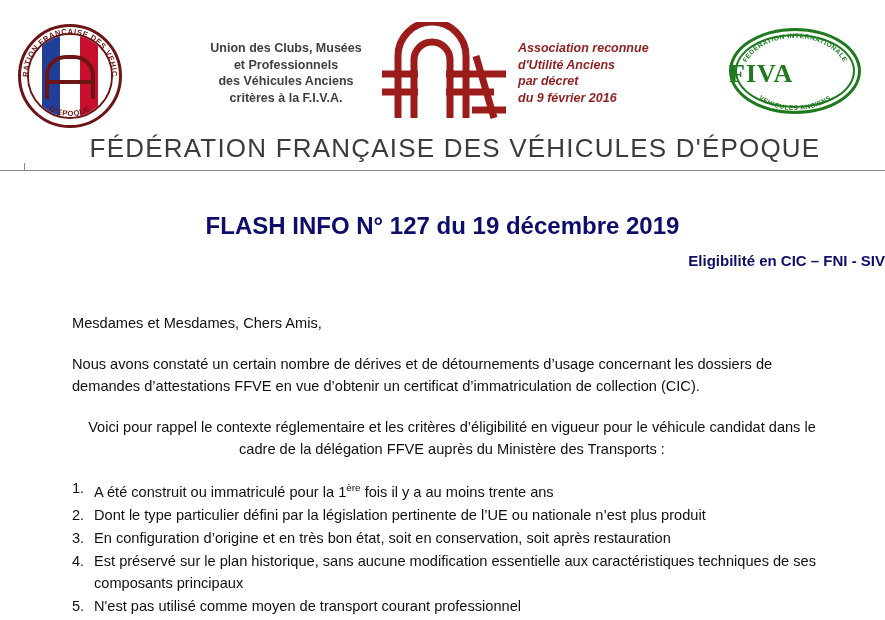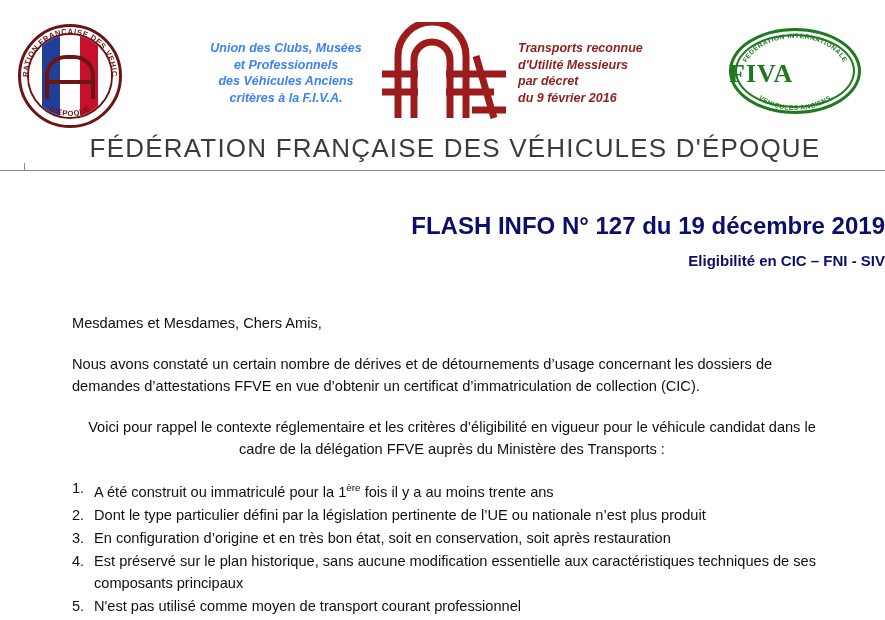--- a/index.html
+++ b/index.html
@@ -97,24 +97,23 @@
     letter-spacing: 0.6px;
   }
 
   
   .hdr-text-left {
     position: absolute;
     left: 196px;
     top: 40px;
     width: 180px;
     text-align: center;
-    color: #3b82f6;
+    color: #404040;
     font-size: 12.5px;
     font-weight: bold;
-    font-style: italic;
     line-height: 16.5px;
   }
   .hdr-text-right {
     position: absolute;
     left: 518px;
     top: 40px;
     width: 180px;
     color: #8e1f1f;
     font-size: 12.5px;
     font-weight: bold;
@@ -209,21 +208,21 @@
     height: 8px;
     background: #8a8a8a;
   }
 
   
   .doc-title {
     position: absolute;
     left: 0;
     right: 0;
     top: 212px;
-    text-align: right;
+    text-align: center;
     font-size: 24px;
     font-weight: bold;
     color: #0d0d6b;
   }
   .doc-subtitle {
     position: absolute;
     left: 0;
     right: 0;
     top: 252px;
     text-align: right;
@@ -316,22 +315,22 @@
           <path d="M 6 70 L 42 70"></path>
           <path d="M 70 52 L 130 52"></path>
           <path d="M 70 70 L 118 70"></path>
           <path d="M 96 88 L 130 88"></path>
           <path d="M 100 34 L 118 96"></path>
         </g>
       </svg>
     </div>
 
     <div class="hdr-text-right">
-      <div>Transports reconnue</div>
-      <div>d'Utilité Messieurs</div>
+      <div>Association reconnue</div>
+      <div>d'Utilité Anciens</div>
       <div>par décret</div>
       <div>du 9 février 2016</div>
     </div>
 
     <div class="logo-right">
       <div class="oval-outer"></div>
       <div class="oval-inner"></div>
       <svg class="arc-text" viewBox="0 0 132 86">
         <defs>
           <path id="fivatop" d="M 14,48 A 52,38 0 0 1 118,48"></path>

